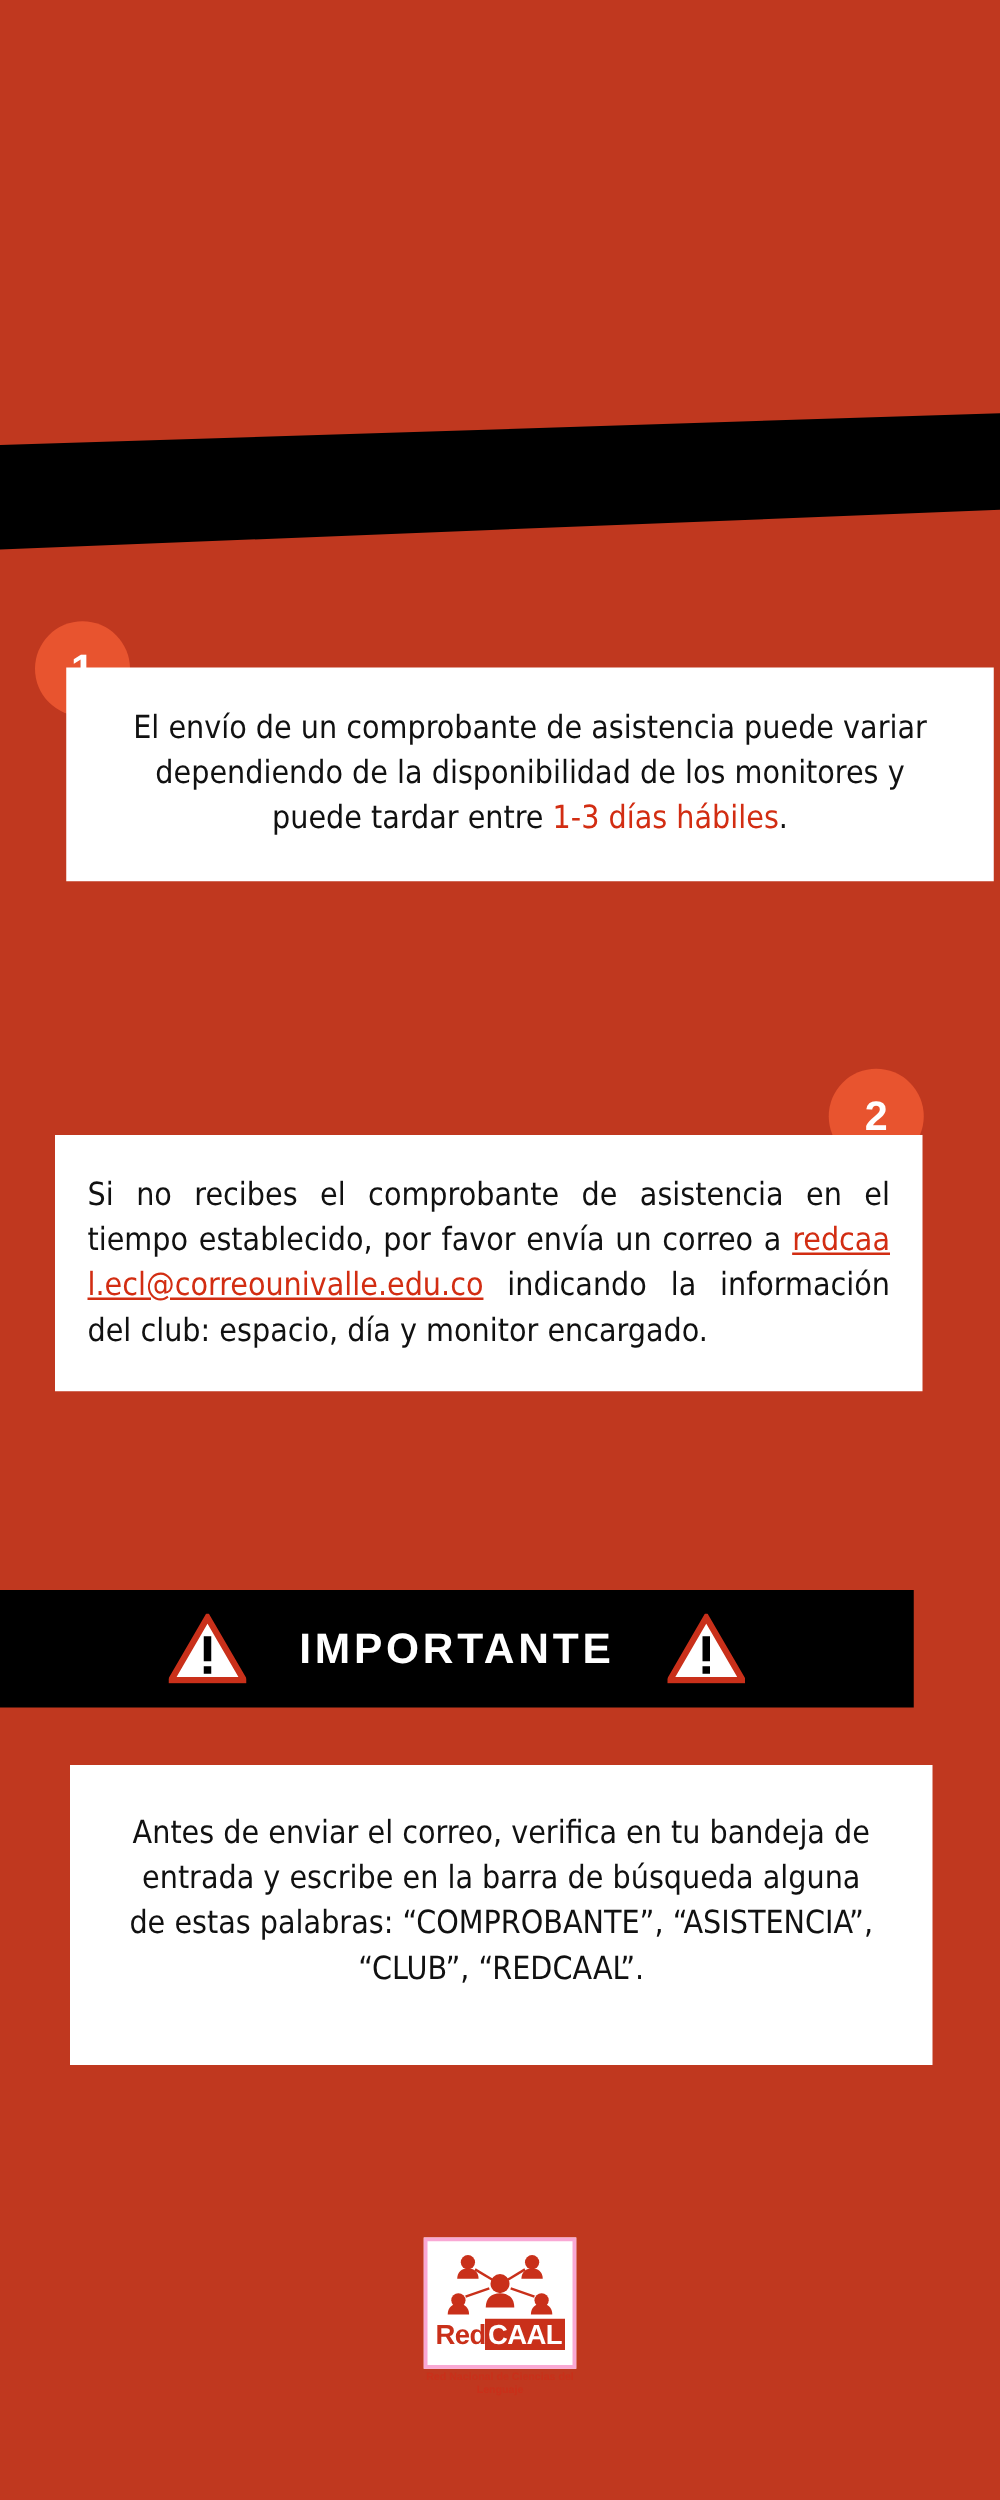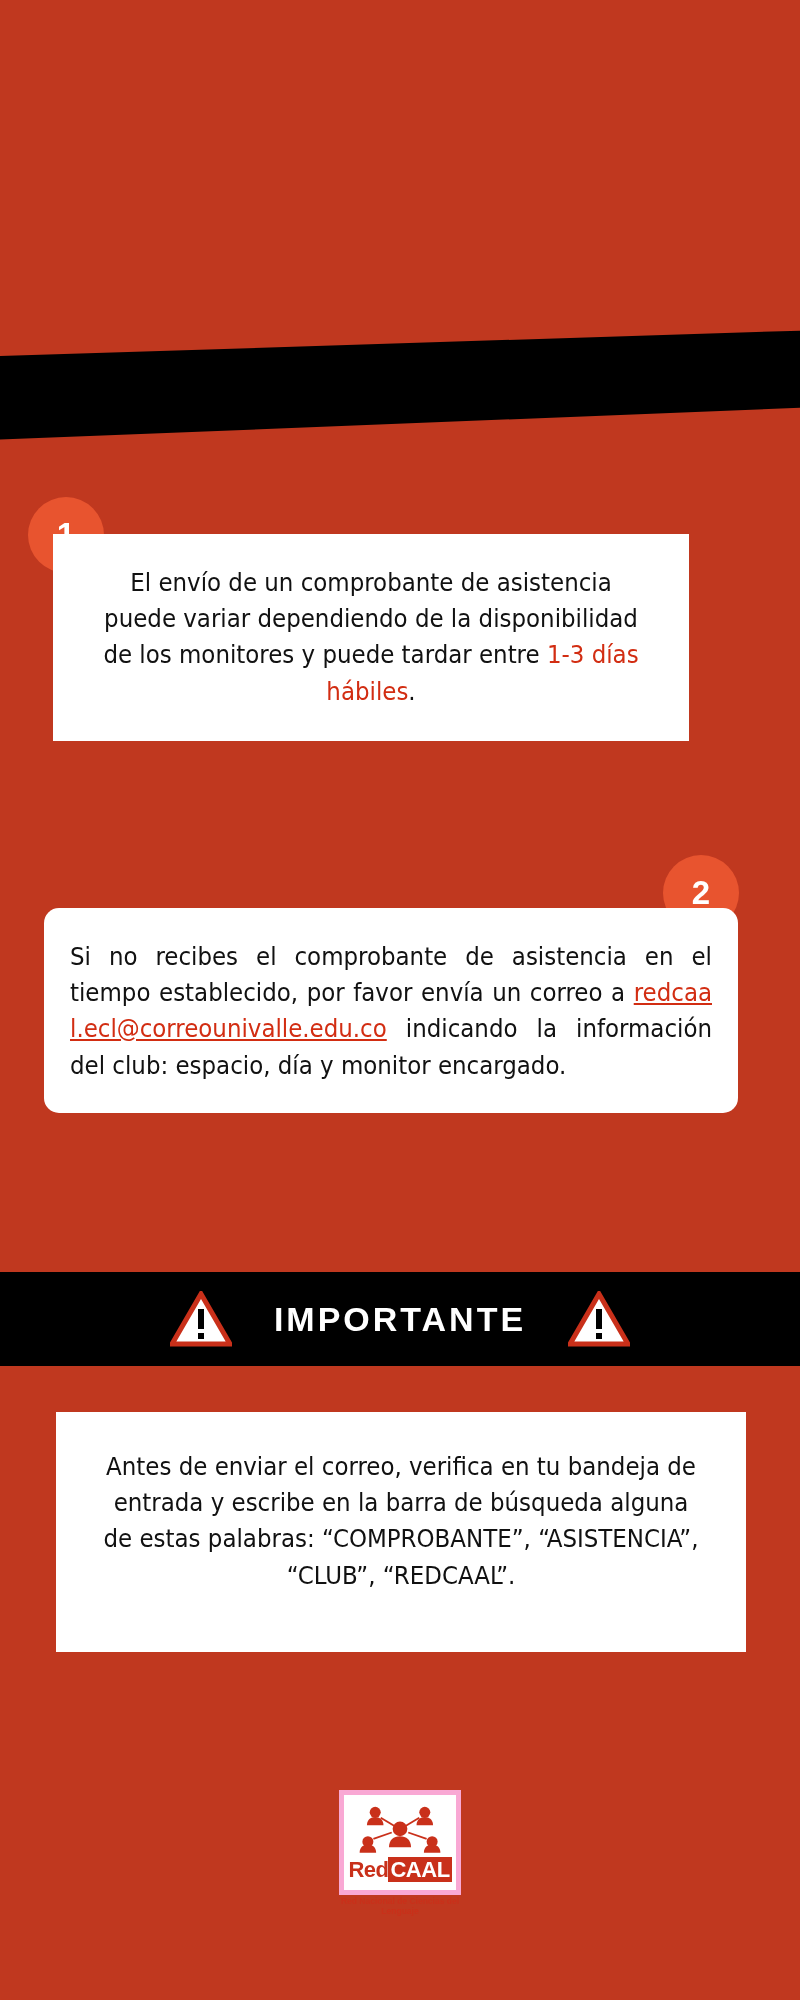--- a/index.html
+++ b/index.html
@@ -46,30 +46,29 @@
   }
   .card-text {
     color: #111111;
     font-size: 25.5px;
     line-height: 1.42;
     font-family: "DejaVu Sans Condensed", "Liberation Sans", sans-serif;
   }
   #card1 {
     left: 53px;
     top: 534px;
-    width: 636px;
+    width: 742px;
     padding: 30px 44px 32px 44px;
   }
   #card1 .card-text { text-align: center; }
   #card2 {
     left: 44px;
     top: 908px;
     width: 694px;
     padding: 30px 26px 30px 26px;
-    border-radius: 15px;
   }
   #card2 .card-text { text-align: justify; text-align-last: left; }
   .badge {
     position: absolute;
     width: 76px;
     height: 76px;
     border-radius: 50%;
     background: #e8542f;
     color: #ffffff;
     font-size: 33px;
@@ -84,21 +83,21 @@
   .email-link {
     color: #d22d12;
     text-decoration: underline;
     word-break: break-all;
   }
   
   .important-band {
     position: absolute;
     left: 0;
     top: 1272px;
-    width: 800px;
+    width: 731px;
     height: 94px;
     background: #000000;
     display: flex;
     align-items: center;
     justify-content: center;
     gap: 42px;
   }
   .important-label {
     color: #ffffff;
     font-size: 34px;
@@ -123,21 +122,21 @@
     left: 335px;
     top: 1790px;
     width: 130px;
     text-align: center;
   }
   .logo-box {
     width: 122px;
     height: 105px;
     margin: 0 auto;
     background: #ffffff;
-    border: 5px solid #f9a8d4;
+    border: 3px solid #f9a8d4;
     position: relative;
   }
   .logo-name {
     position: absolute;
     left: 0;
     top: 62px;
     width: 100%;
     text-align: center;
     font-size: 22px;
     font-weight: bold;

